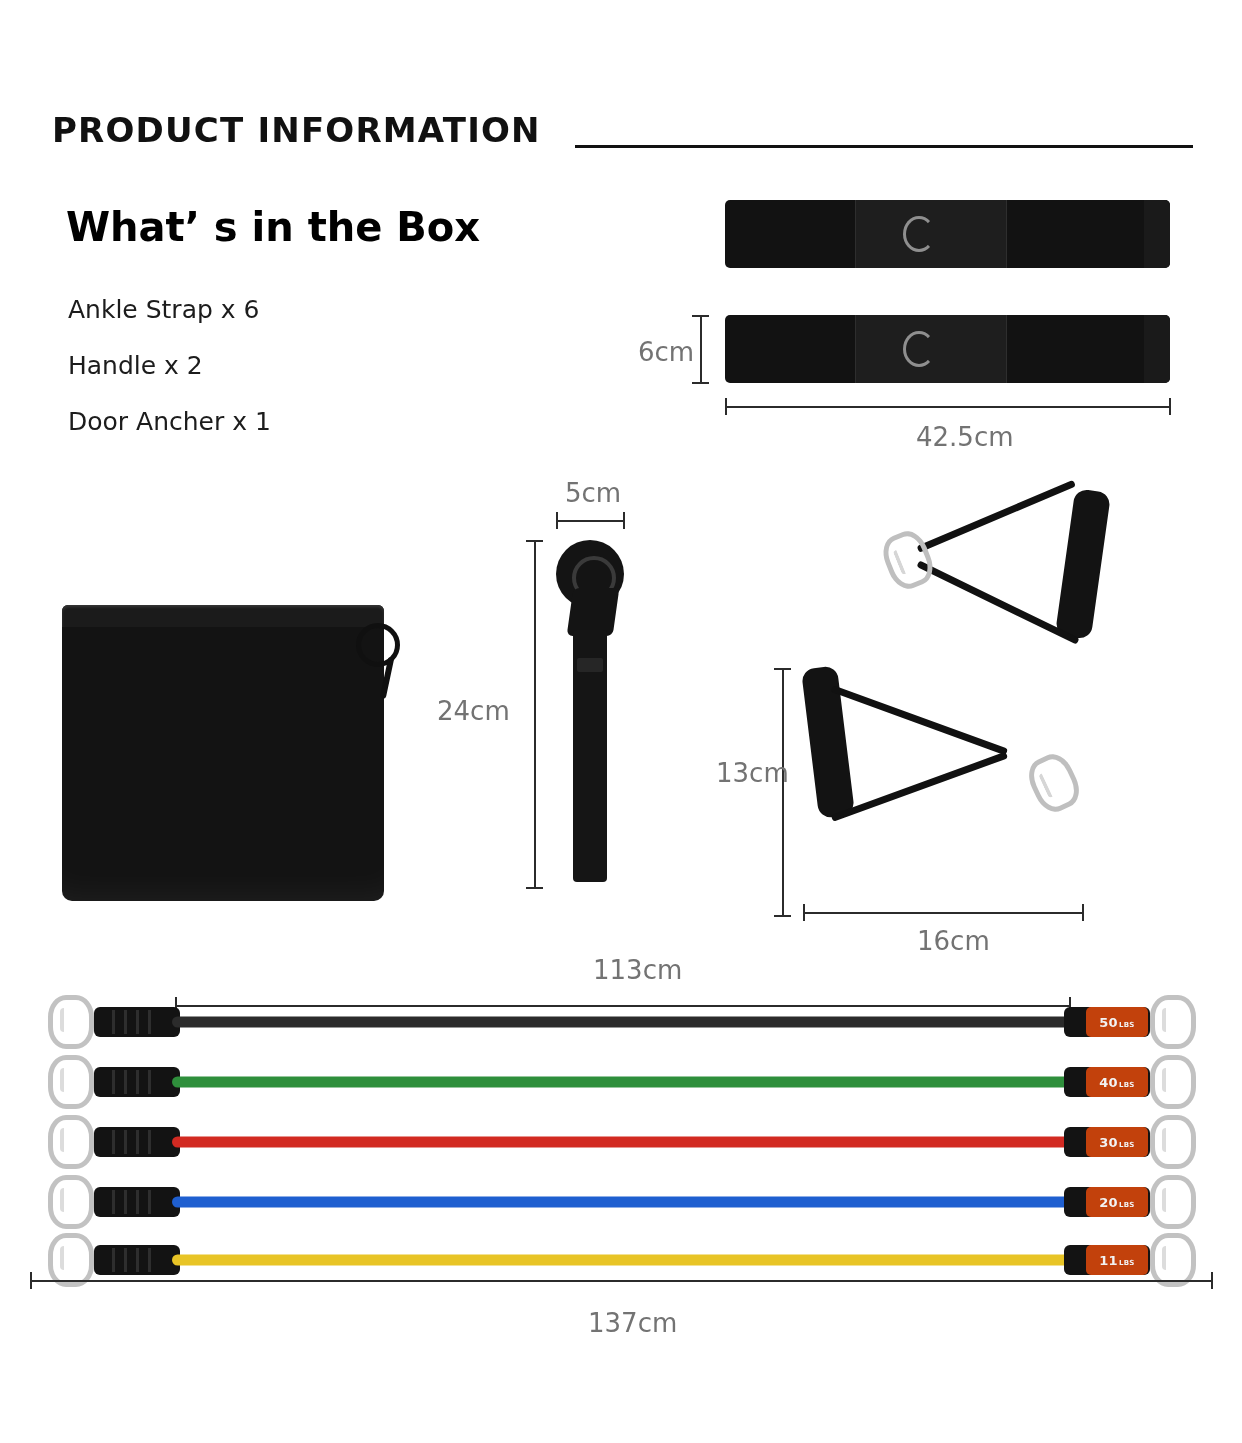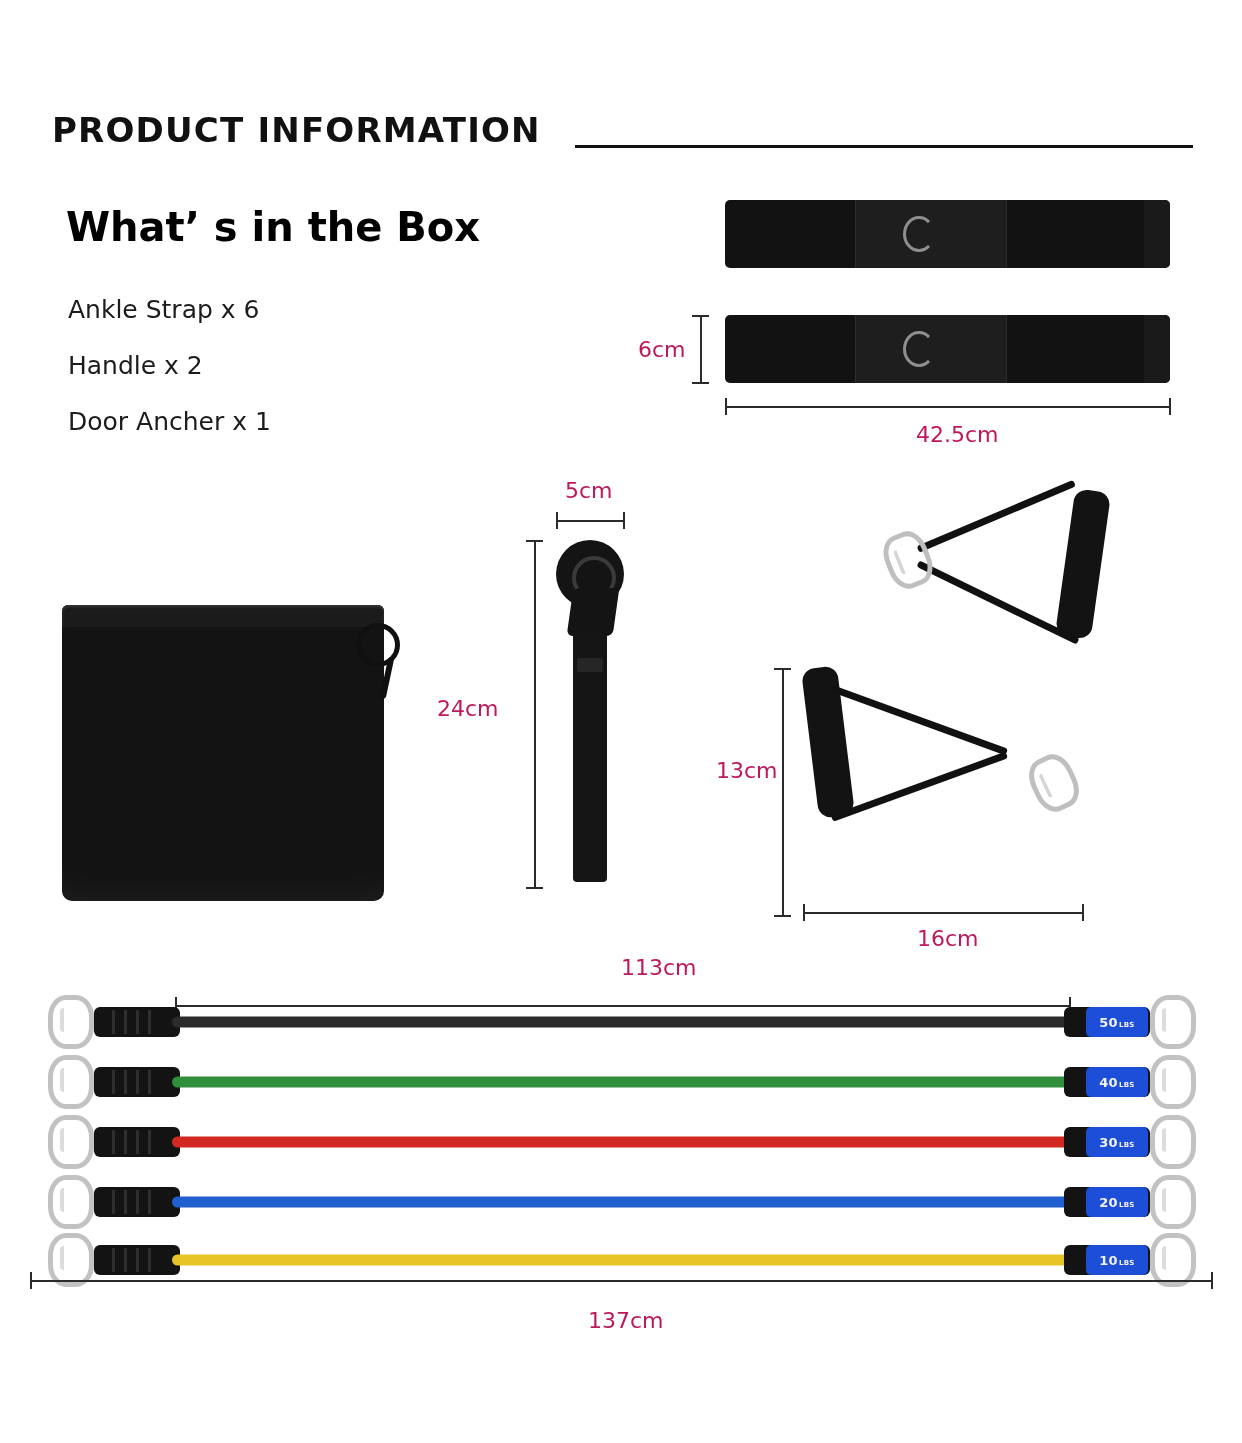--- a/index.html
+++ b/index.html
@@ -58,22 +58,22 @@
   .box-list-item {
     font-size: 25px;
     line-height: 56px;
     color: #1c1c1c;
     white-space: nowrap;
   }
 
   
   .dim-label {
     position: absolute;
-    font-size: 22px;
-    color: #be185d;
+    font-size: 26px;
+    color: #737373;
     white-space: nowrap;
   }
 
   
   .hline {
     position: absolute;
     height: 1.5px;
     background: #2b2b2b;
   }
   .vline {
@@ -285,21 +285,21 @@
     width: 3px;
     background: #2e2e2e;
   }
   .band-weight {
     position: absolute;
     top: 50%;
     transform: translateY(-50%);
     right: 74px;
     width: 62px;
     height: 30px;
-    background: #1d4ed8;
+    background: #c2410c;
     border-radius: 5px;
     color: #f2f2f2;
     font-size: 13px;
     font-weight: 700;
     display: flex;
     align-items: center;
     justify-content: center;
     letter-spacing: 0.3px;
   }
   .band-weight sub {
@@ -405,21 +405,21 @@
   <div class="vline" style="left:782px; top:668px; height:248px;"></div>
   <div class="cap-h" style="left:774px; top:668px; width:17px;"></div>
   <div class="cap-h" style="left:774px; top:915px; width:17px;"></div>
   <div class="dim-label" style="left:680px; top:758px;margin-left:36px;">13cm</div>
 
   <div class="hline" style="left:803px; top:912px; width:280px;"></div>
   <div class="cap-v" style="left:803px; top:904px; height:17px;"></div>
   <div class="cap-v" style="left:1082px; top:904px; height:17px;"></div>
   <div class="dim-label" style="left:917px; top:926px;">16cm</div>
 
-  <div class="dim-label" style="left:593px; top:955px;margin-left:28px;">113cm</div>
+  <div class="dim-label" style="left:593px; top:955px;">113cm</div>
   <div class="hline" style="left:175px; top:1005px; width:895px;"></div>
   <div class="cap-v" style="left:175px; top:997px; height:17px;"></div>
   <div class="cap-v" style="left:1069px; top:997px; height:17px;"></div>
 
   <div class="band-row" style="left:22px; top:1000px; width:1200px;">
     <div class="carabiner left"></div>
     <div class="band-sleeve left">
       <div class="ridge" style="left:18px;"></div>
         <div class="ridge" style="left:30px;"></div>
       <div class="ridge" style="left:42px;"></div>
@@ -489,21 +489,21 @@
     <div class="carabiner left"></div>
     <div class="band-sleeve left">
       <div class="ridge" style="left:18px;"></div>
         <div class="ridge" style="left:30px;"></div>
       <div class="ridge" style="left:42px;"></div>
         <div class="ridge" style="left:54px;"></div>
     </div>
     <div class="band-tube" style="background:#e8c426;"></div>
     <div class="band-sleeve right"></div>
     <div class="band-weight">
-      <span>10</span>
+      <span>11</span>
         <sub>LBS</sub>
     </div>
     <div class="carabiner right"></div>
   </div>
 
   <div class="hline" style="left:30px; top:1280px; width:1182px;"></div>
   <div class="cap-v" style="left:30px; top:1272px; height:17px;"></div>
   <div class="cap-v" style="left:1211px; top:1272px; height:17px;"></div>
   <div class="dim-label" style="left:588px; top:1308px;">137cm</div>
 

